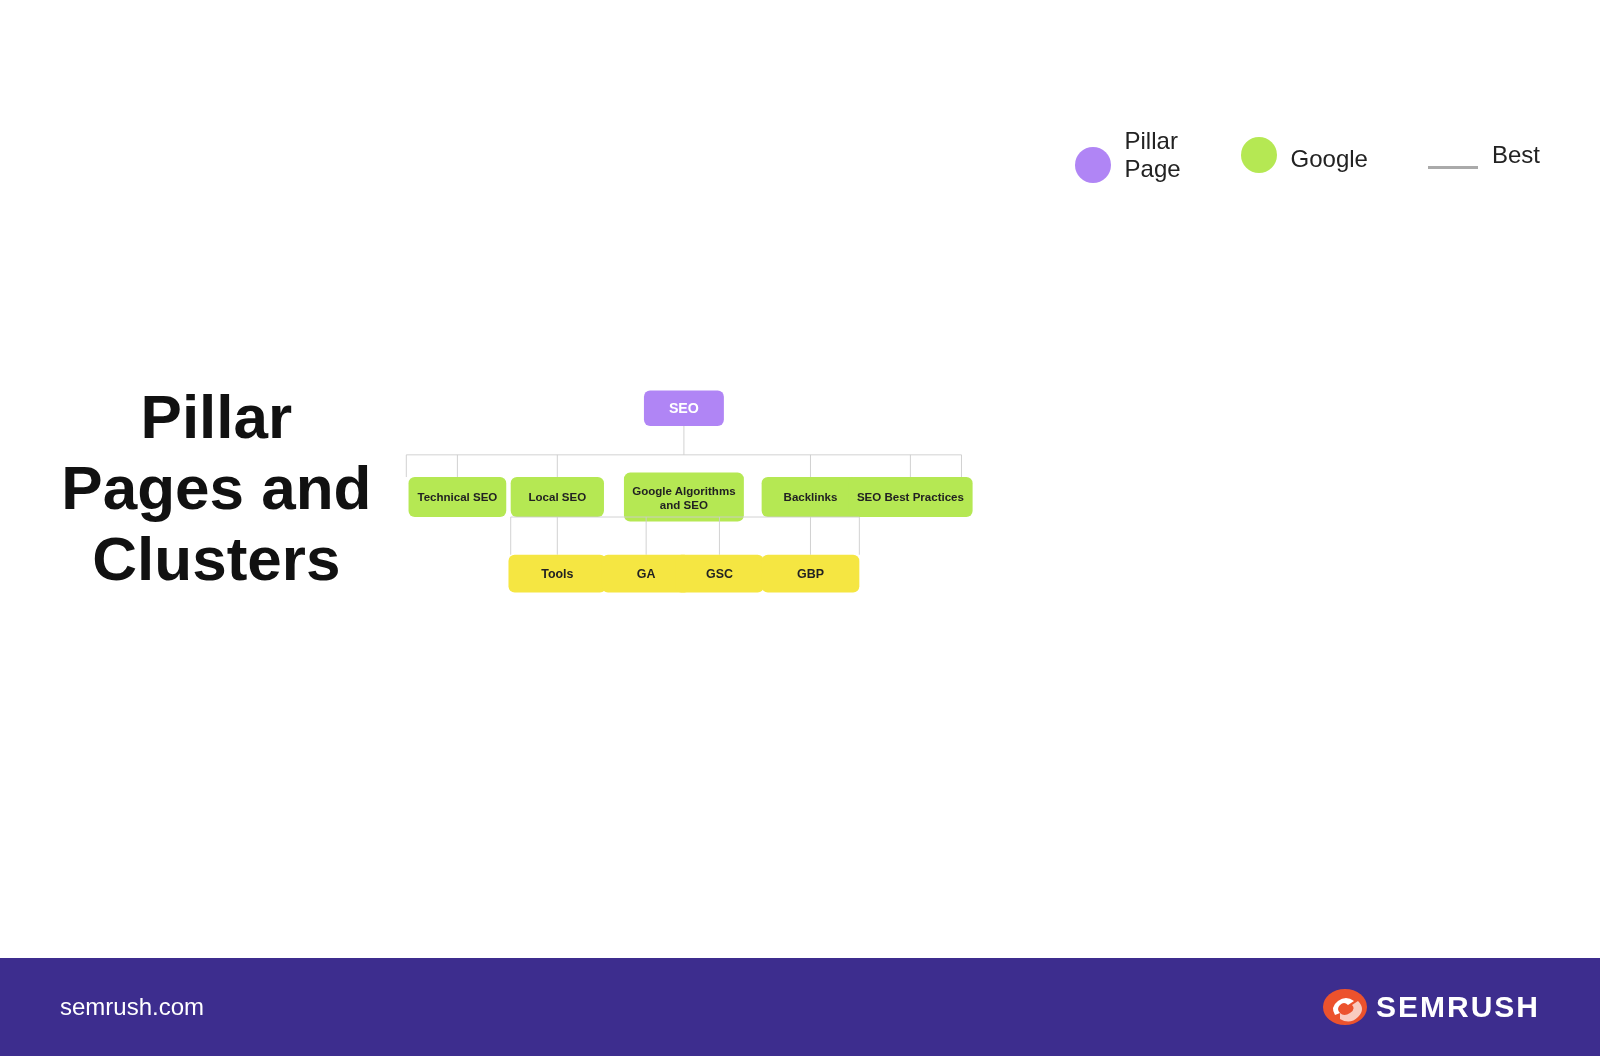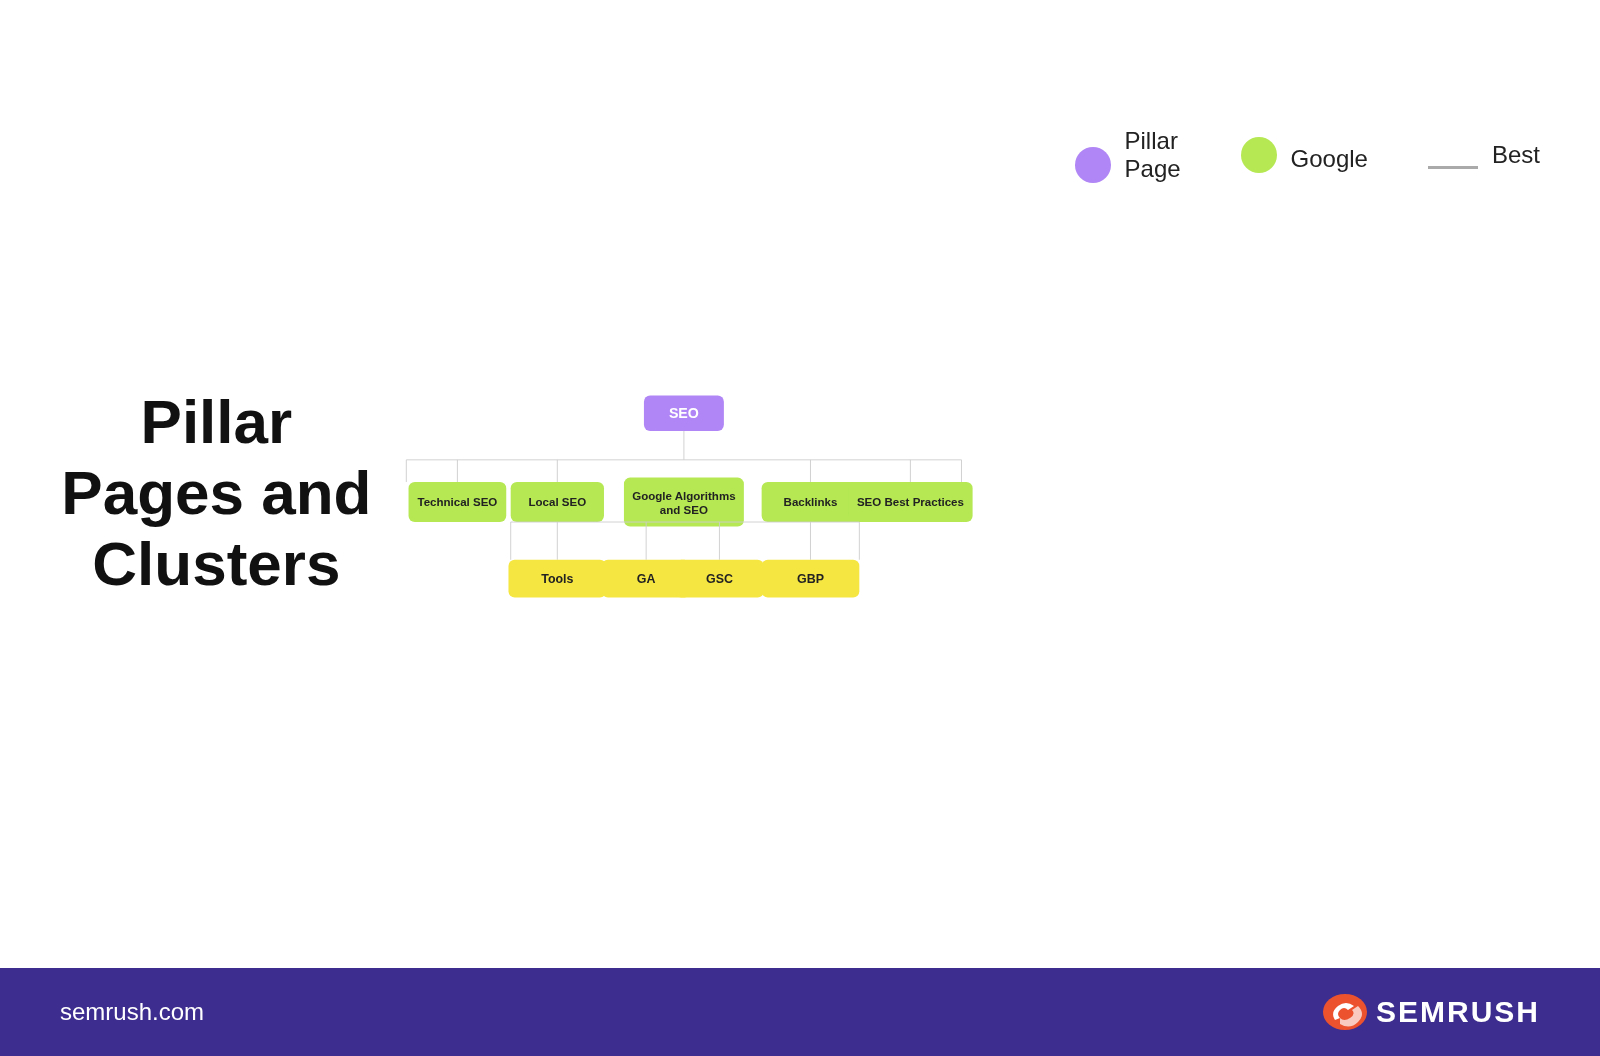--- a/index.html
+++ b/index.html
@@ -58,21 +58,21 @@
     .legend-line {
       width: 50px;
       height: 3px;
       background: #aaa;
       flex-shrink: 0;
     }
 
     
     .footer {
       background: #3d2d8e;
-      height: 88px;
+      height: 98px;
       display: flex;
       align-items: center;
       justify-content: space-between;
       padding: 0 60px;
       flex-shrink: 0;
     }
 
     .footer-url {
       color: #fff;
       font-size: 24px;

